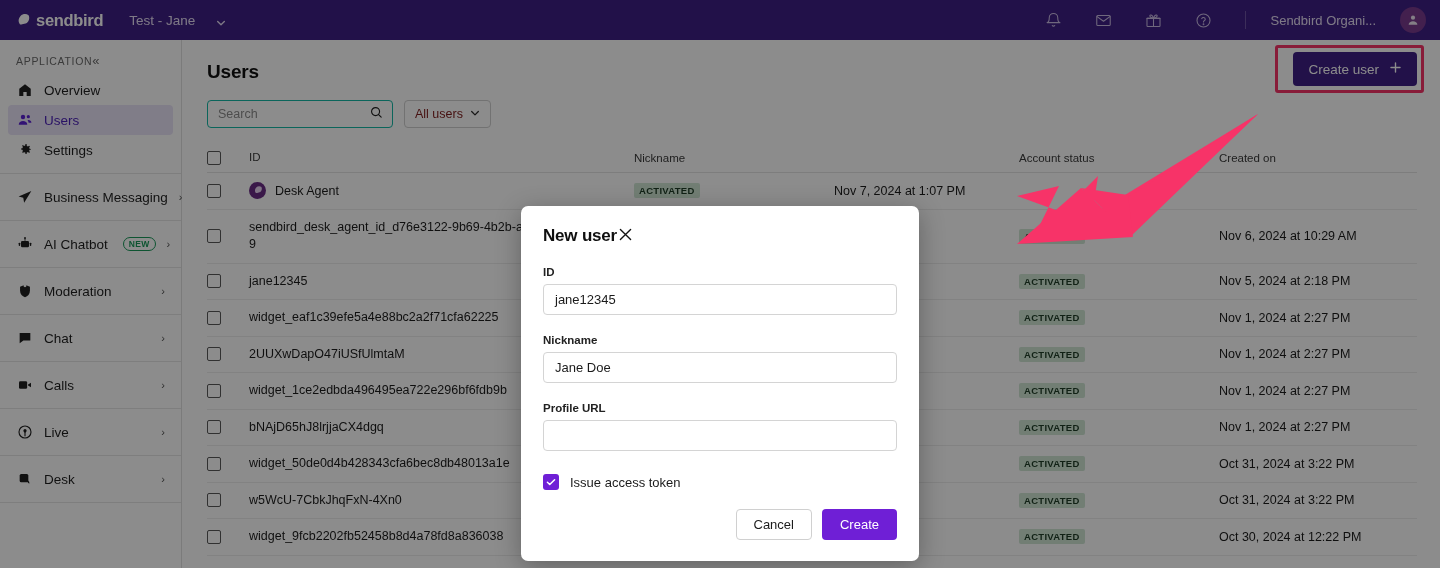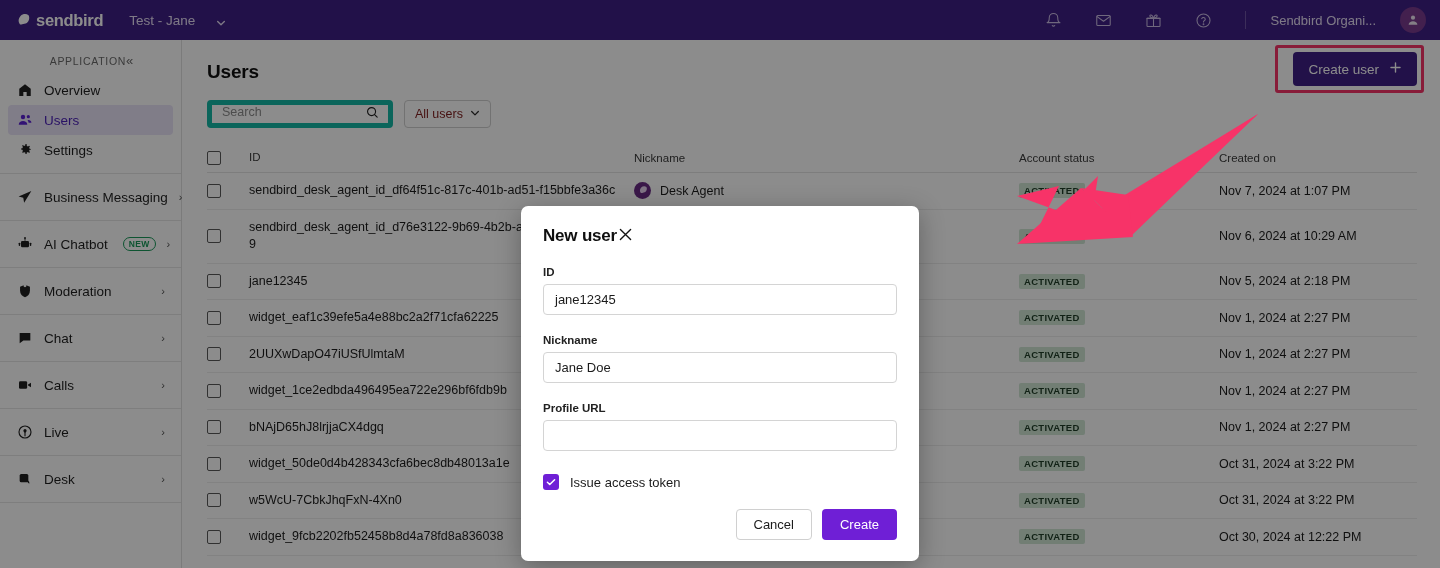--- a/index.html
+++ b/index.html
@@ -42,21 +42,21 @@
     background: #7b3b8e; display: flex; align-items: center; justify-content: center;
   }
 
   
   .sidebar {
     position: absolute; top: 40px; left: 0; width: 182px; height: 528px;
     background: #ffffff; border-right: 1px solid #e0e0e0;
     z-index: 10;
   }
   .side-head {
-    display: flex; align-items: center; justify-content: center;
+    display: flex; align-items: center; justify-content: flex-start;
     padding: 14px 14px 8px 16px;
   }
   .side-head-label {
     font-size: 10.5px; letter-spacing: 0.7px; color: #6b6b6b; font-weight: 400;
   }
   .collapse-ic { color: #6b6b6b; font-size: 13px; line-height: 1; }
   .nav-item {
     display: flex; align-items: center; height: 30px;
     margin: 0 8px; padding: 0 8px; border-radius: 4px;
     font-size: 13.5px; color: #1f1f1f; gap: 11px;
@@ -76,22 +76,22 @@
   .main {
     position: absolute; top: 40px; left: 182px; width: 1258px; height: 528px;
     background: #ffffff;
   }
   .page-title {
     font-size: 19px; font-weight: 700; color: #111; letter-spacing: -0.2px;
     margin: 21px 0 0 25px;
   }
   .filters { display: flex; align-items: center; gap: 11px; margin: 17px 0 0 25px; }
   .search-box {
-    width: 186px; height: 28px; border: 5px solid #14b8a6; border-radius: 4px;
-    display: flex; align-items: flex-start; padding: 0 8px 0 10px; background: #fff;
+    width: 186px; height: 28px; border: 1px solid #14b8a6; border-radius: 4px;
+    display: flex; align-items: center; padding: 0 8px 0 10px; background: #fff;
   }
   .search-ph { flex: 1; font-size: 12.5px; color: #8c8c8c; }
   .allusers {
     height: 28px; border: 1px solid #cfcfcf; border-radius: 4px;
     display: flex; align-items: center; gap: 7px; padding: 0 10px;
     font-size: 12.5px; color: #7f1d1d; background: #fff;
   }
   .create-btn {
     position: absolute; top: 52px; right: 23px;
     height: 34px; background: #3e1f85; color: #fff; border-radius: 4px;
@@ -397,21 +397,20 @@
         <div class="c-id">ID</div>
         <div class="c-nick">Nickname</div>
         <div class="c-status">Account status</div>
         <div class="c-created">Created on</div>
       </div>
       <div id="tbody">
           <div class="trow">
             <div class="c-check">
               <span class="cbox"></span>
             </div>
-            <div class="c-id">sendbird_desk_agent_id_df64f51c-817c-401b-ad51-f15bbfe3a36c</div>
             <div class="c-nick">
               <span class="mini-av">
                 <svg viewBox="0 0 24 24" width="11" height="11">
                   <path d="M20.5 4.5c-3.2-2.4-8.2-2-11.3 1.1C6 8.8 5.6 13.6 8 16.8c1 1.3 2 .8 3.6.4 1.9-.5 4.4-.5 6.5-1.8 3-1.9 4.6-8 2.4-10.9z" fill="#e9d6f2"></path>
                 </svg>
               </span>
               <span>Desk Agent</span>
             </div>
             <div class="c-status"><span class="pill">ACTIVATED</span></div>
             <div class="c-created">Nov 7, 2024 at 1:07 PM</div>

